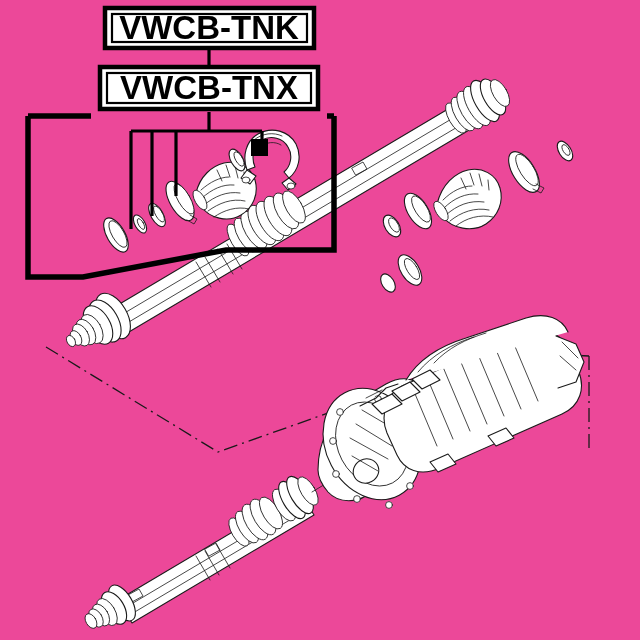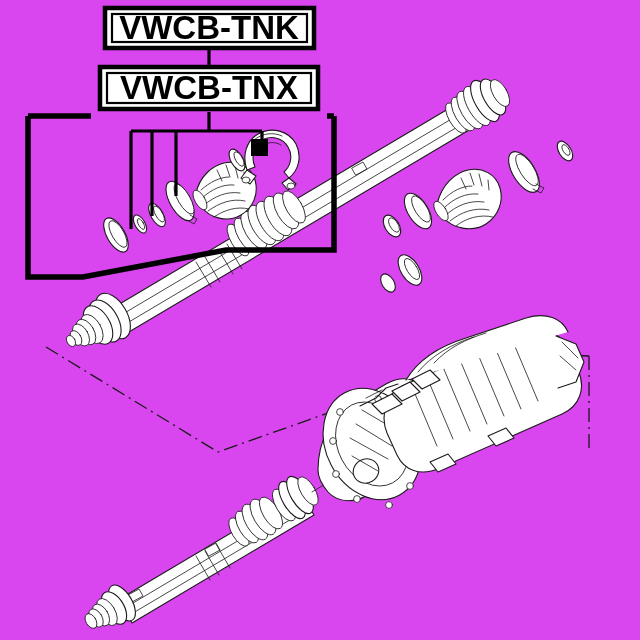--- a/index.html
+++ b/index.html
@@ -11,21 +11,21 @@
     width: 640px;
     height: 640px;
     font-family: "Liberation Sans", sans-serif;
     overflow: hidden;
     position: relative;
   }
   #stage {
     position: relative;
     width: 640px;
     height: 640px;
-    background: #d946ef;
+    background: #ec4899;
   }
   #diagram {
     position: absolute;
     left: 0;
     top: 0;
     width: 640px;
     height: 640px;
   }
   .label-text {
     font-family: "Liberation Sans", sans-serif;

